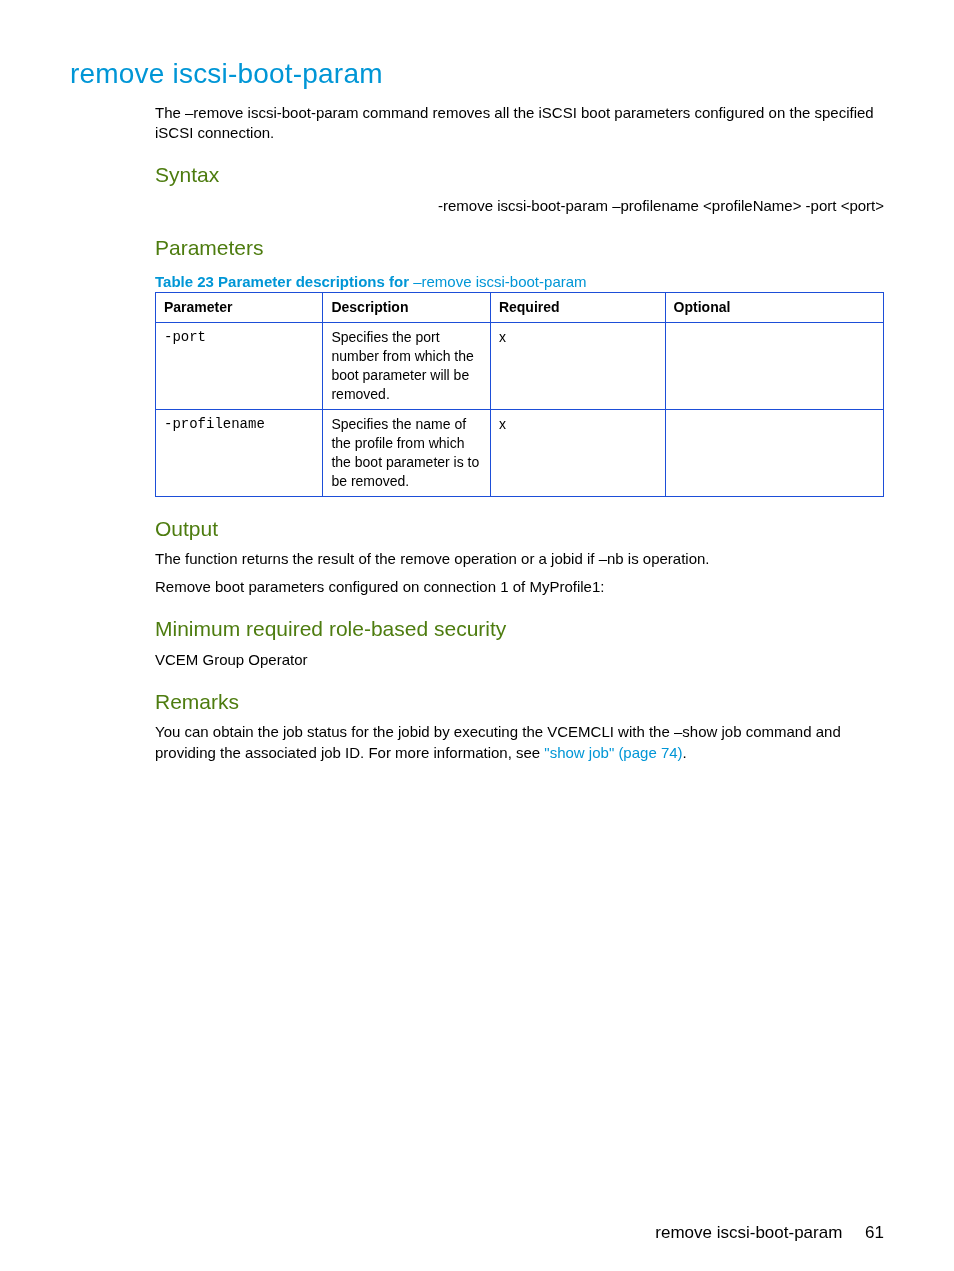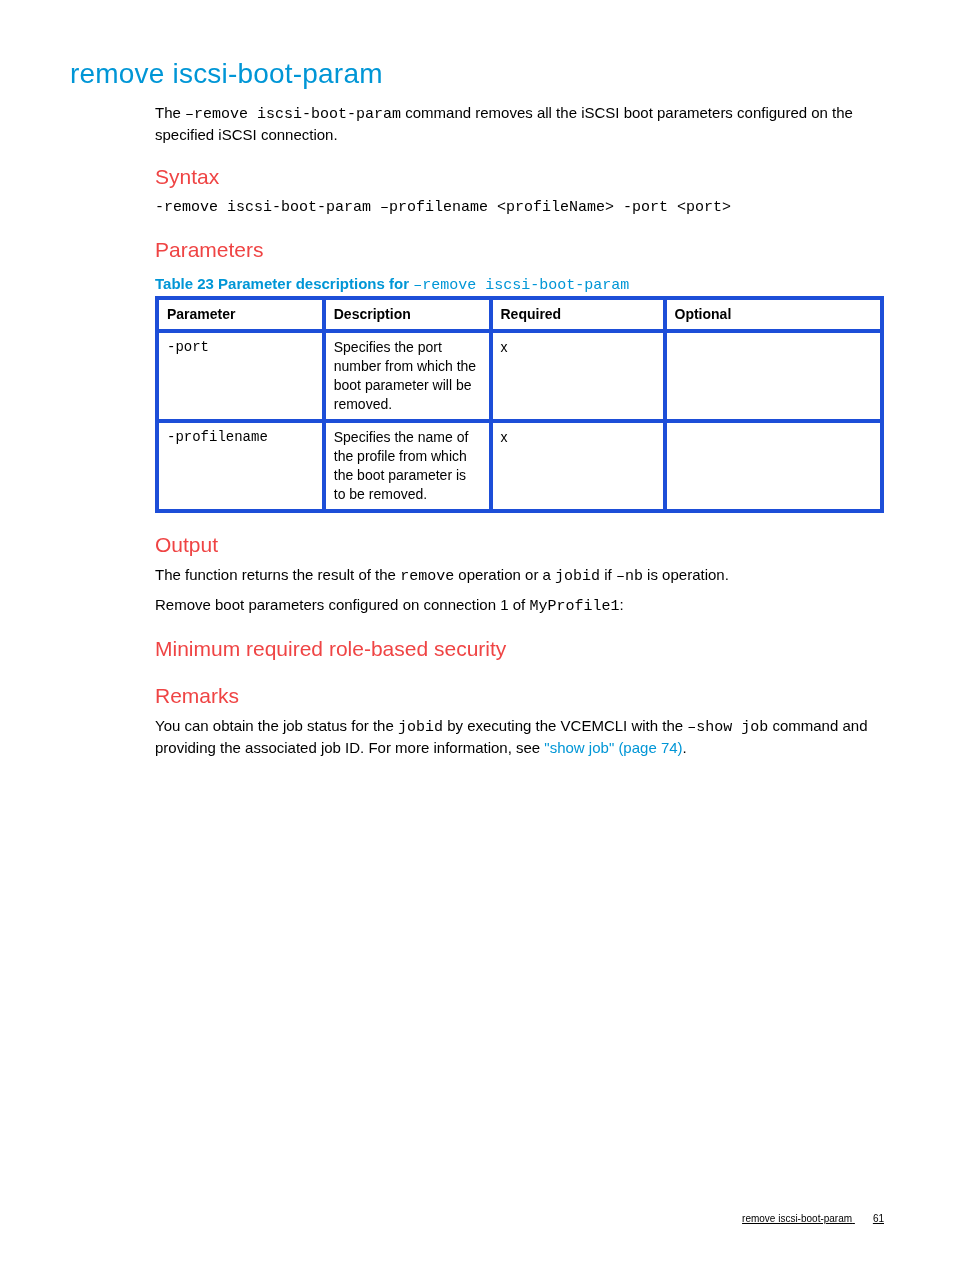--- a/index.html
+++ b/index.html
@@ -15,57 +15,57 @@
   h1 {
     font-size: 28px;
     font-weight: 300;
     color: #0096d6;
     margin: 0 0 10px 0;
     letter-spacing: 0.2px;
   }
   h2 {
     font-size: 21px;
     font-weight: 300;
-    color: #ef4444;
+    color: #4d7c0f;
     margin: 18px 0 6px 0;
   }
   .indent {
     margin-left: 85px;
   }
   p { margin: 4px 0 8px 0; }
   .mono {
-    font-family: Liberation Mono, monospace;
+    font-family: Liberation Sans, sans-serif;
     font-size: 15px;
+    text-align: right;
   }
   .table-caption {
     font-weight: bold;
     color: #0096d6;
     margin: 10px 0 0 0;
   }
   .table-caption .mono { color: #0096d6; font-weight: normal; }
   table {
     border-collapse: collapse;
     width: 100%;
     font-size: 14px;
   }
   th, td {
-    border: 4px solid #1d4ed8;
+    border: 1px solid #1d4ed8;
     padding: 5px 8px;
     text-align: left;
     vertical-align: top;
   }
   th { font-weight: bold; }
   td.param { font-family: "Courier New", Courier, monospace; }
   a.link { color: #0096d6; text-decoration: none; }
   .footer {
     position: fixed;
-    bottom: 46px;
+    bottom: 26px;
     right: 70px;
-    font-size: 10px;
-    text-decoration: underline;
+    font-size: 17px;
   }
   .footer .pn { margin-left: 18px; }
 </style>
 </head>
 <body>
 
 <h1>remove iscsi-boot-param</h1>
 
 <div class="indent">
   <p>
@@ -107,20 +107,21 @@
   <h2>Output</h2>
   <p>
     <span>The function returns the result of the </span><span class="mono">remove</span><span> operation or a </span><span class="mono">jobid</span><span> if </span><span class="mono">–nb</span><span> is operation.</span>
   </p>
 
   <p>
     <span>Remove boot parameters configured on connection 1 of </span><span class="mono">MyProfile1</span><span>:</span>
   </p>
 
   <h2>Minimum required role-based security</h2>
+  <p>VCEM Group Operator</p>
 
   <h2>Remarks</h2>
   <p>
     <span>You can obtain the job status for the </span><span class="mono">jobid</span><span> by executing the VCEMCLI with the </span><span class="mono">–show job</span><span> command and providing the associated job ID. For more information, see </span><a href="#" class="link">"show job" (page 74)</a><span>.</span>
   </p>
 </div>
 
 <div class="footer">
   <span>remove iscsi-boot-param</span>
   <span class="pn">61</span>

